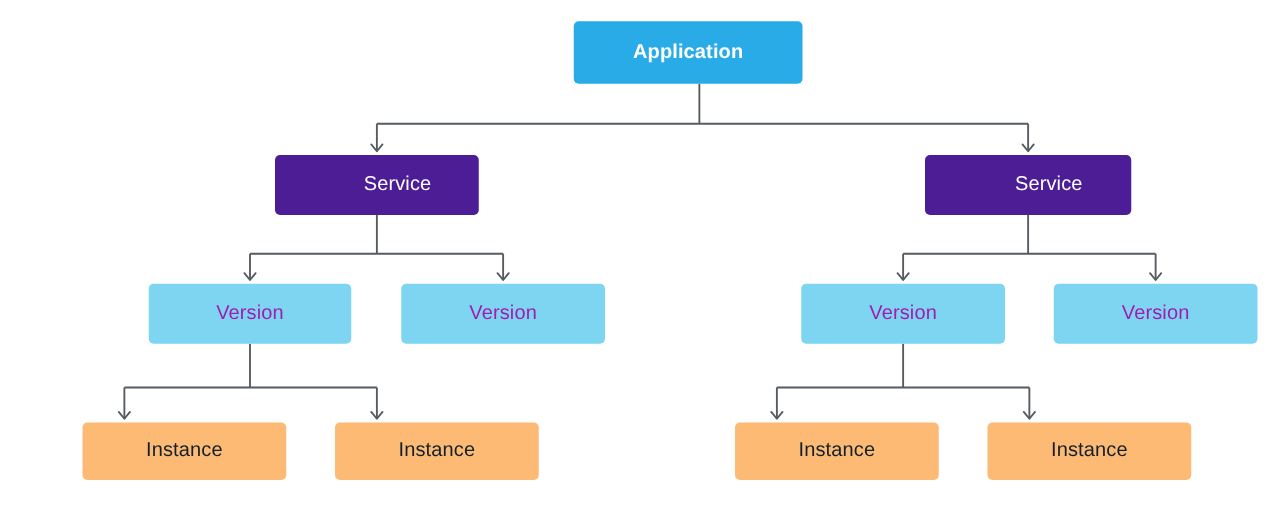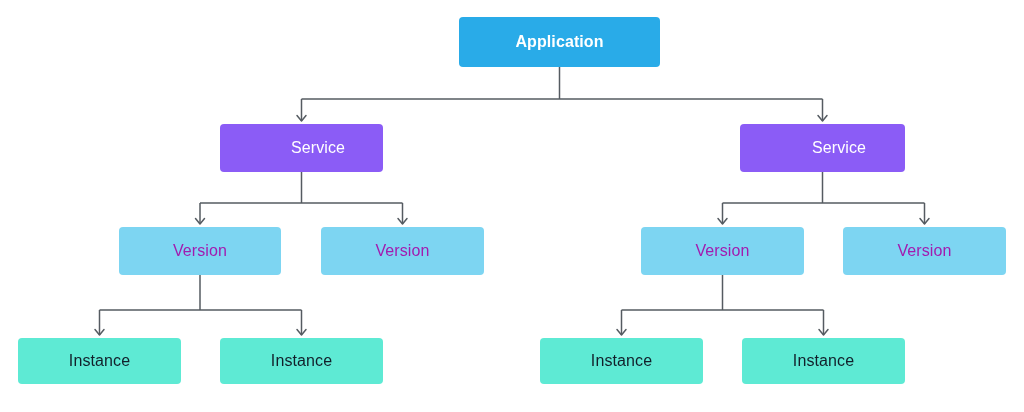--- a/index.html
+++ b/index.html
@@ -26,34 +26,35 @@
     letter-spacing: 0.1px;
     white-space: nowrap;
     user-select: none;
   }
   .node.level-application {
     background: #29abe8;
     color: #ffffff;
     font-weight: 600;
   }
   .node.level-service {
-    background: #8b5cf6;
+    background: #4c1d95;
     color: #ffffff;
     font-weight: 400;
     padding-left: 33px;
   }
   .node.level-version {
     background: #7dd5f2;
     color: #a21caf;
     font-weight: 400;
   }
   .node.level-instance {
-    background: #5eead4;
+    background: #fdba74;
     color: #12202b;
     font-weight: 400;
+    margin-left: 48px;
   }
   #edges {
     position: absolute;
     left: 0;
     top: 0;
     width: 1024px;
     height: 412px;
     pointer-events: none;
   }
   #edges path, #edges polyline, #edges line {
@@ -103,21 +104,21 @@
       <polyline class="arrow-head" points="297,329.5 301.5,335 306,329.5"></polyline>
       <line x1="722.5" y1="275" x2="722.5" y2="310"></line>
       <line x1="621.5" y1="310" x2="823.5" y2="310"></line>
       <line x1="621.5" y1="310" x2="621.5" y2="335"></line>
       <polyline class="arrow-head" points="617,329.5 621.5,335 626,329.5"></polyline>
       <line x1="823.5" y1="310" x2="823.5" y2="335"></line>
       <polyline class="arrow-head" points="819,329.5 823.5,335 828,329.5"></polyline>
     </svg>
 
   <div id="node-layer">
-      <div class="node level-application" style="left: 459px; top: 17px; width: 201px; height: 50px;">
+      <div class="node level-application" style="left: 459px; top: 17px; width: 183px; height: 50px;">
         <span>Application</span>
       </div>
       <div class="node level-service" style="left: 220px; top: 124px; width: 163px; height: 48px;">
         <span>Service</span>
       </div>
       <div class="node level-service" style="left: 740px; top: 124px; width: 165px; height: 48px;">
         <span>Service</span>
       </div>
       <div class="node level-version" style="left: 119px; top: 227px; width: 162px; height: 48px;">
         <span>Version</span>

